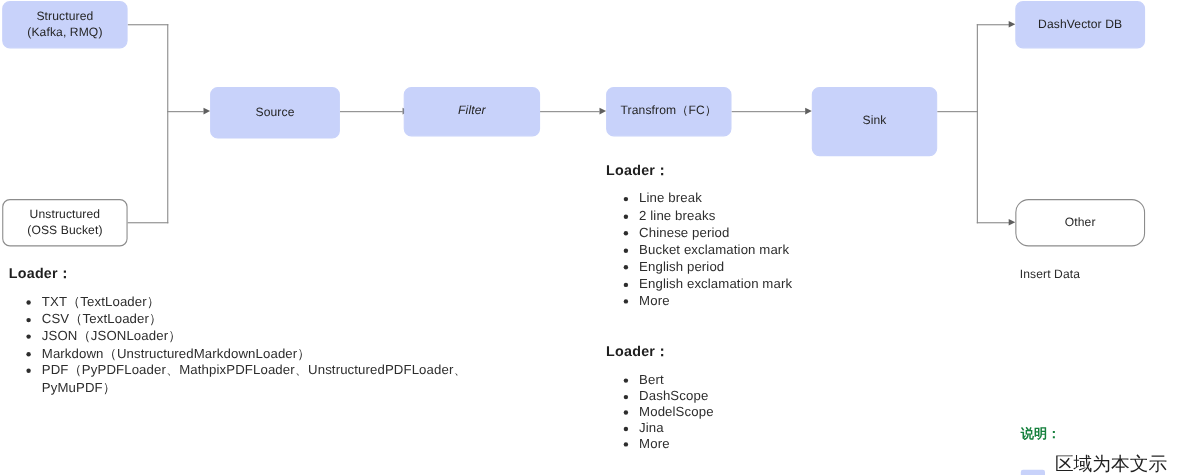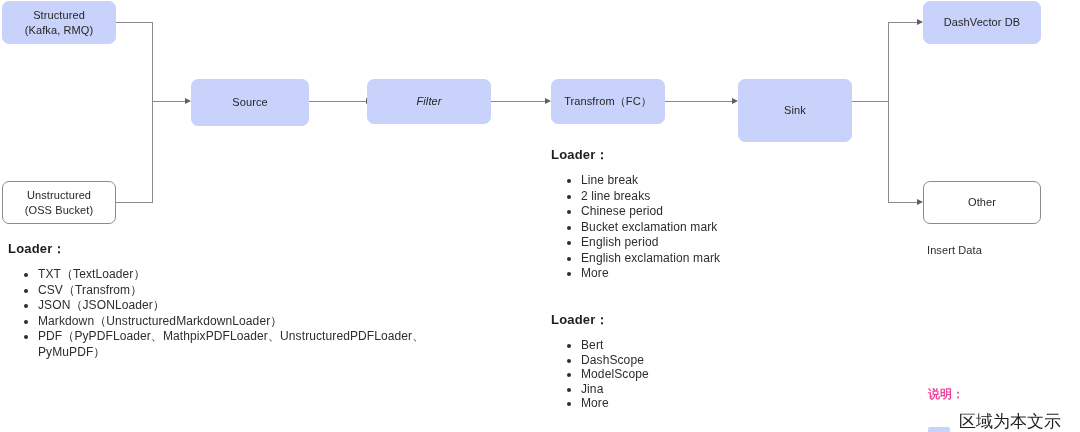--- a/index.html
+++ b/index.html
@@ -85,21 +85,21 @@
     font-size: 11px;
     color: #2d2d2d;
     letter-spacing: .1px;
   }
 
   
   .legend { position: absolute; }
   .legend .lg-title {
     font-size: 12px;
     font-weight: bold;
-    color: #ec4899;
+    color: #15803d;
     margin-bottom: 7px;
   }
   .legend .lg-row {
     display: flex;
     align-items: center;
     gap: 9px;
   }
   .legend .swatch {
     width: 22px;
     height: 13px;
@@ -149,29 +149,29 @@
 <div class="node fill" style="left:191px; top:79px; width:118px; height:47px;">Source</div>
 
 <div class="node fill" style="left:367px; top:79px; width:124px; height:45px;font-style:italic;">Filter</div>
 
 <div class="node fill" style="left:551px; top:79px; width:114px; height:45px;">Transfrom（FC）</div>
 
 <div class="node fill" style="left:738px; top:79px; width:114px; height:63px;">Sink</div>
 
 <div class="node fill" style="left:923px; top:1px; width:118px; height:43px;">DashVector DB</div>
 
-<div class="node outline" style="left:923px; top:181px; width:118px; height:43px;">Other</div>
+<div class="node outline" style="left:923px; top:181px; width:118px; height:43px;border-radius:12px;">Other</div>
 
 <div class="caption" style="left:927px; top:244px;">Insert Data</div>
 
 <div class="block" style="left:8px; top:240px; width:470px;">
   <div class="hd">Loader：</div>
   <ul>
     <li>TXT（TextLoader）</li>
-    <li>CSV（Transfrom）</li>
+    <li>CSV（TextLoader）</li>
     <li>JSON（JSONLoader）</li>
     <li>Markdown（UnstructuredMarkdownLoader）</li>
     <li>PDF（PyPDFLoader、MathpixPDFLoader、UnstructuredPDFLoader、PyMuPDF）</li>
   </ul>
 </div>
 
 <div class="block" style="left:551px; top:146px; width:300px;">
   <div class="hd">Loader：</div>
   <ul>
     <li>Line break</li>

